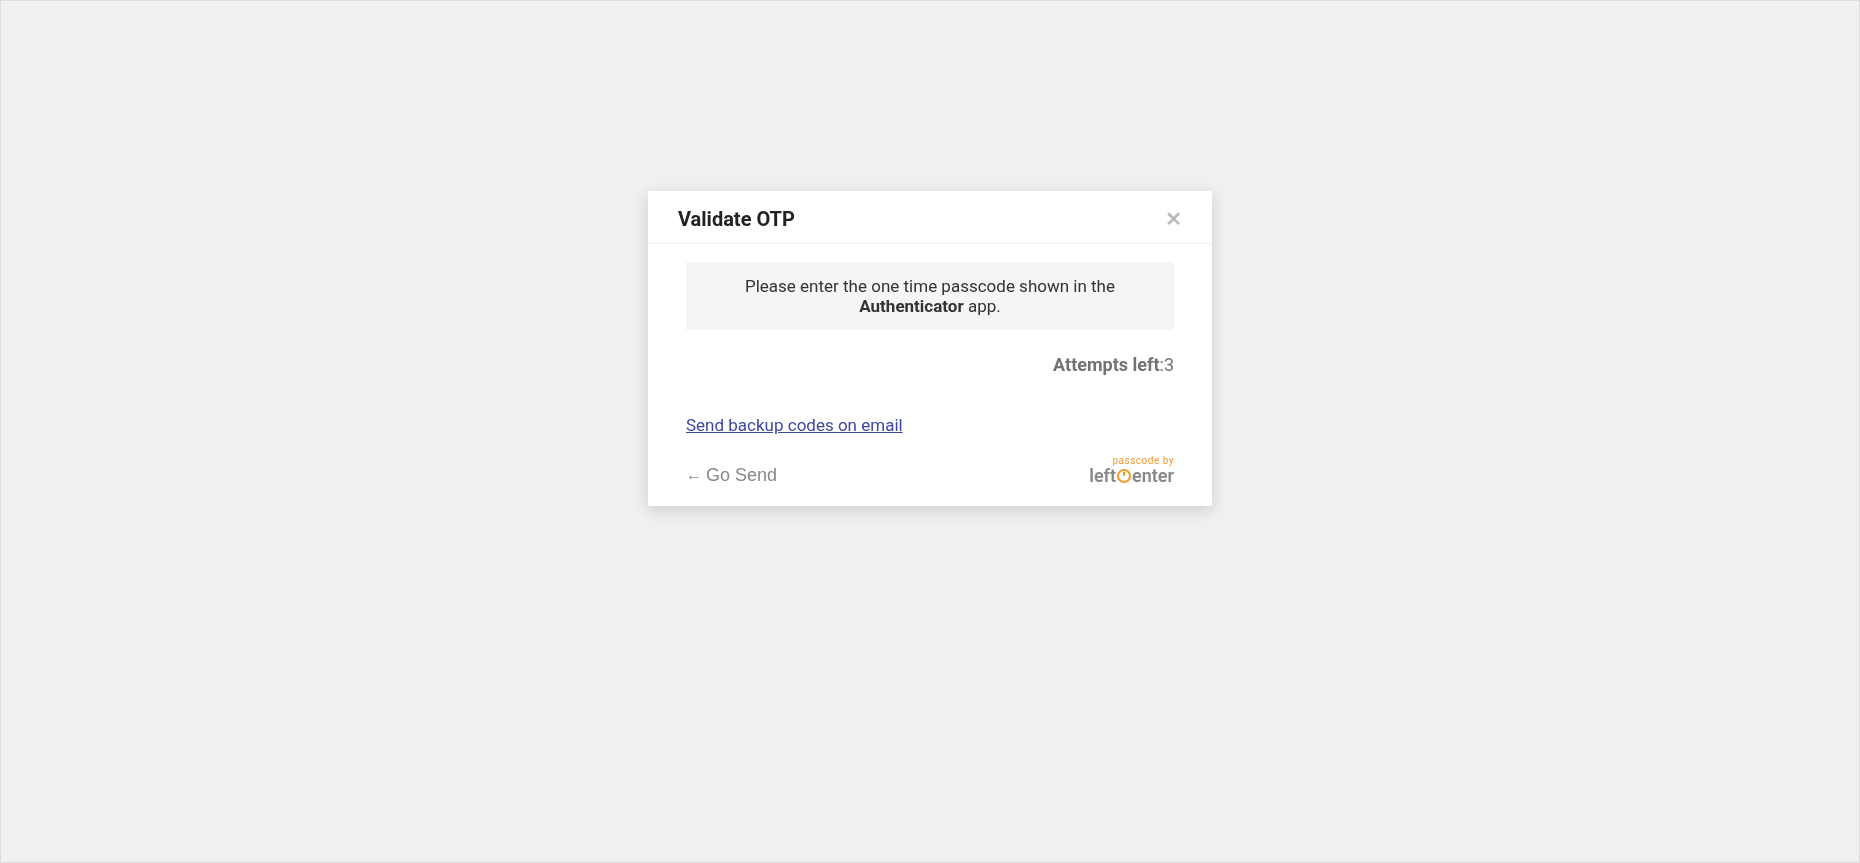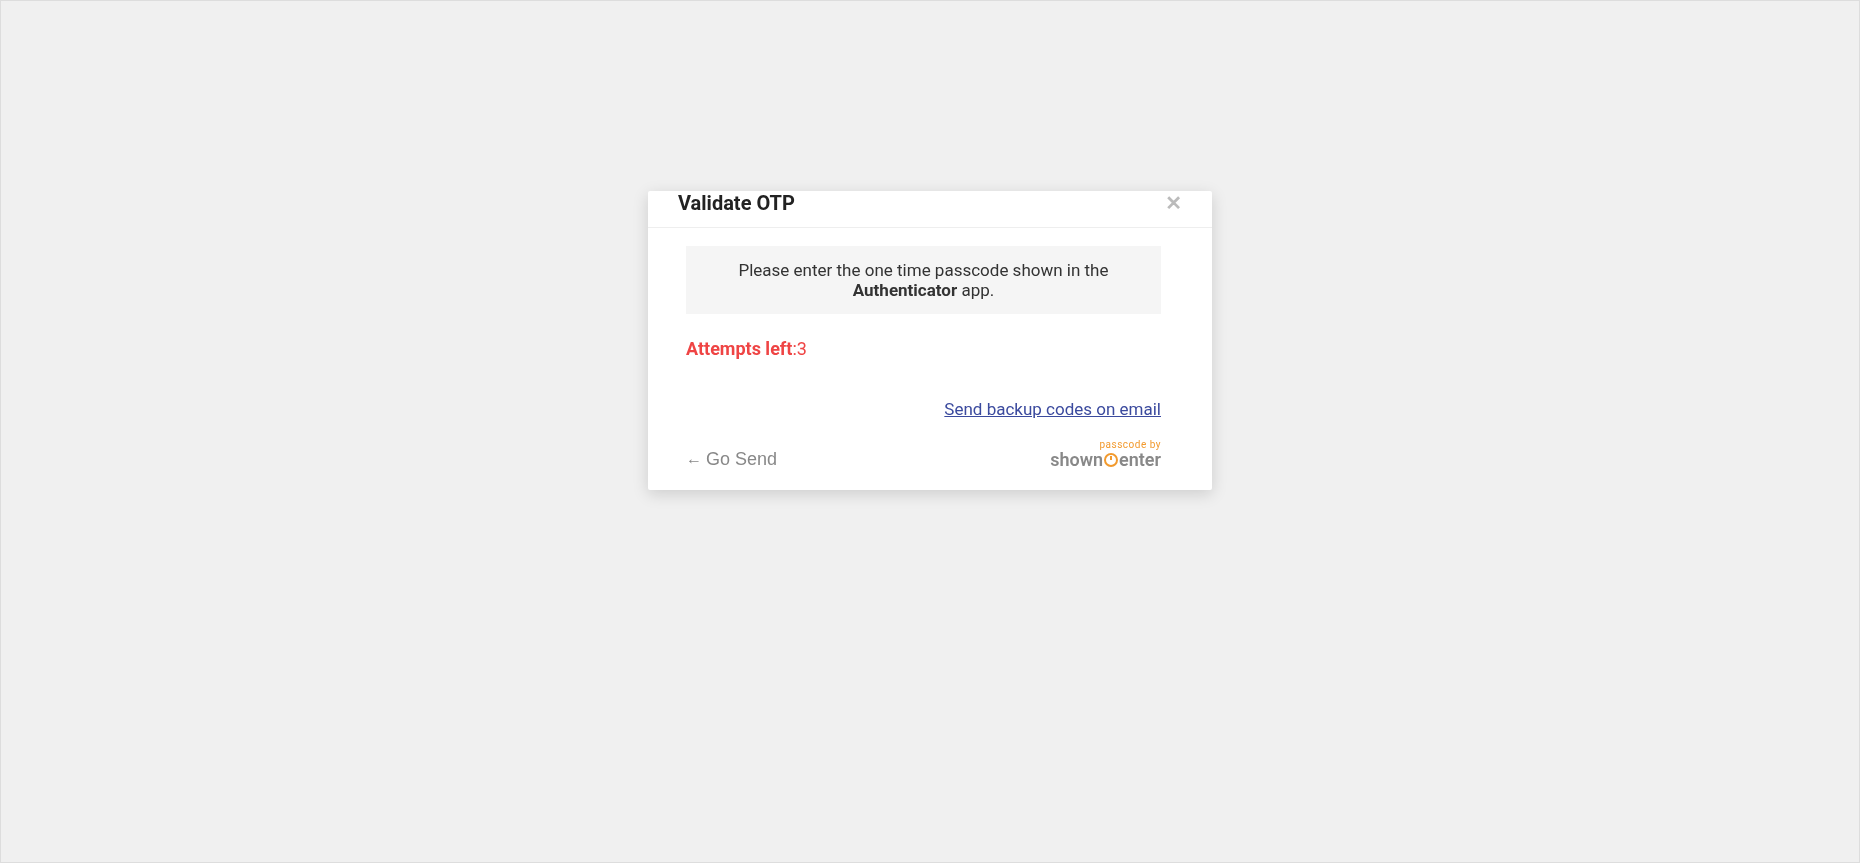--- a/index.html
+++ b/index.html
@@ -19,58 +19,58 @@
       position: absolute;
       left: 50%;
       top: 190px;
       transform: translateX(-50%);
       width: 564px;
       background: #fff;
       box-shadow: 0 4px 16px rgba(0,0,0,0.15);
       border-radius: 2px;
     }
     .modal-header {
-      padding: 0 30px 12px 30px;
+      padding: 16px 30px 12px 30px;
       border-bottom: 1px solid #eee;
       display: flex;
       justify-content: space-between;
       align-items: center;
     }
     .modal-title {
       font-size: 20px;
       font-weight: 700;
       color: #222;
     }
     .close-btn {
       font-size: 20px;
       color: #bbb;
       cursor: pointer;
       background: none;
       border: none;
       line-height: 1;
       font-weight: bold;
     }
     .modal-body {
-      padding: 18px 51px 20px 38px;
+      padding: 18px 38px 20px 38px;
     }
     .instruction-box {
       background: #f5f5f5;
       padding: 14px 10px;
       text-align: center;
       font-size: 17px;
       color: #333;
       margin-bottom: 24px;
     }
     .instruction-strong {
       font-weight: 700;
     }
     .attempts-line {
-      text-align: left;
+      text-align: right;
       font-size: 18px;
-      color: #ef4444;
+      color: #737373;
       margin-bottom: 40px;
     }
     .attempts-label {
       font-weight: 700;
     }
     .otp-wrapper {
       text-align: center;
       margin-bottom: 24px;
     }
     .otp-input {
@@ -93,21 +93,21 @@
       color: #fff;
       border: none;
       padding: 9px 16px;
       font-size: 15px;
       border-radius: 3px;
       cursor: pointer;
       outline: 3px solid #e60000;
       outline-offset: 1px;
     }
     .link-line {
-      text-align: right;
+      text-align: left;
       margin-bottom: 10px;
     }
     .modal-link {
       color: #3b4a9e;
       text-decoration: underline;
       font-size: 17px;
       cursor: pointer;
     }
     .modal-footer {
       display: flex;
@@ -182,18 +182,18 @@
       <a class="modal-link">Send backup codes on email</a>
     </div>
     <div class="modal-footer">
       <button class="go-back">
         <span class="arrow-left">←</span>
         <span>Go Send</span>
       </button>
       <div class="powered-by">
         <div class="powered-text">passcode by</div>
         <div class="brand-name">
-          <span>shown</span><span class="brand-o"></span><span>enter</span>
+          <span>left</span><span class="brand-o"></span><span>enter</span>
         </div>
       </div>
     </div>
   </div>
 </div>
 
 </body></html>

